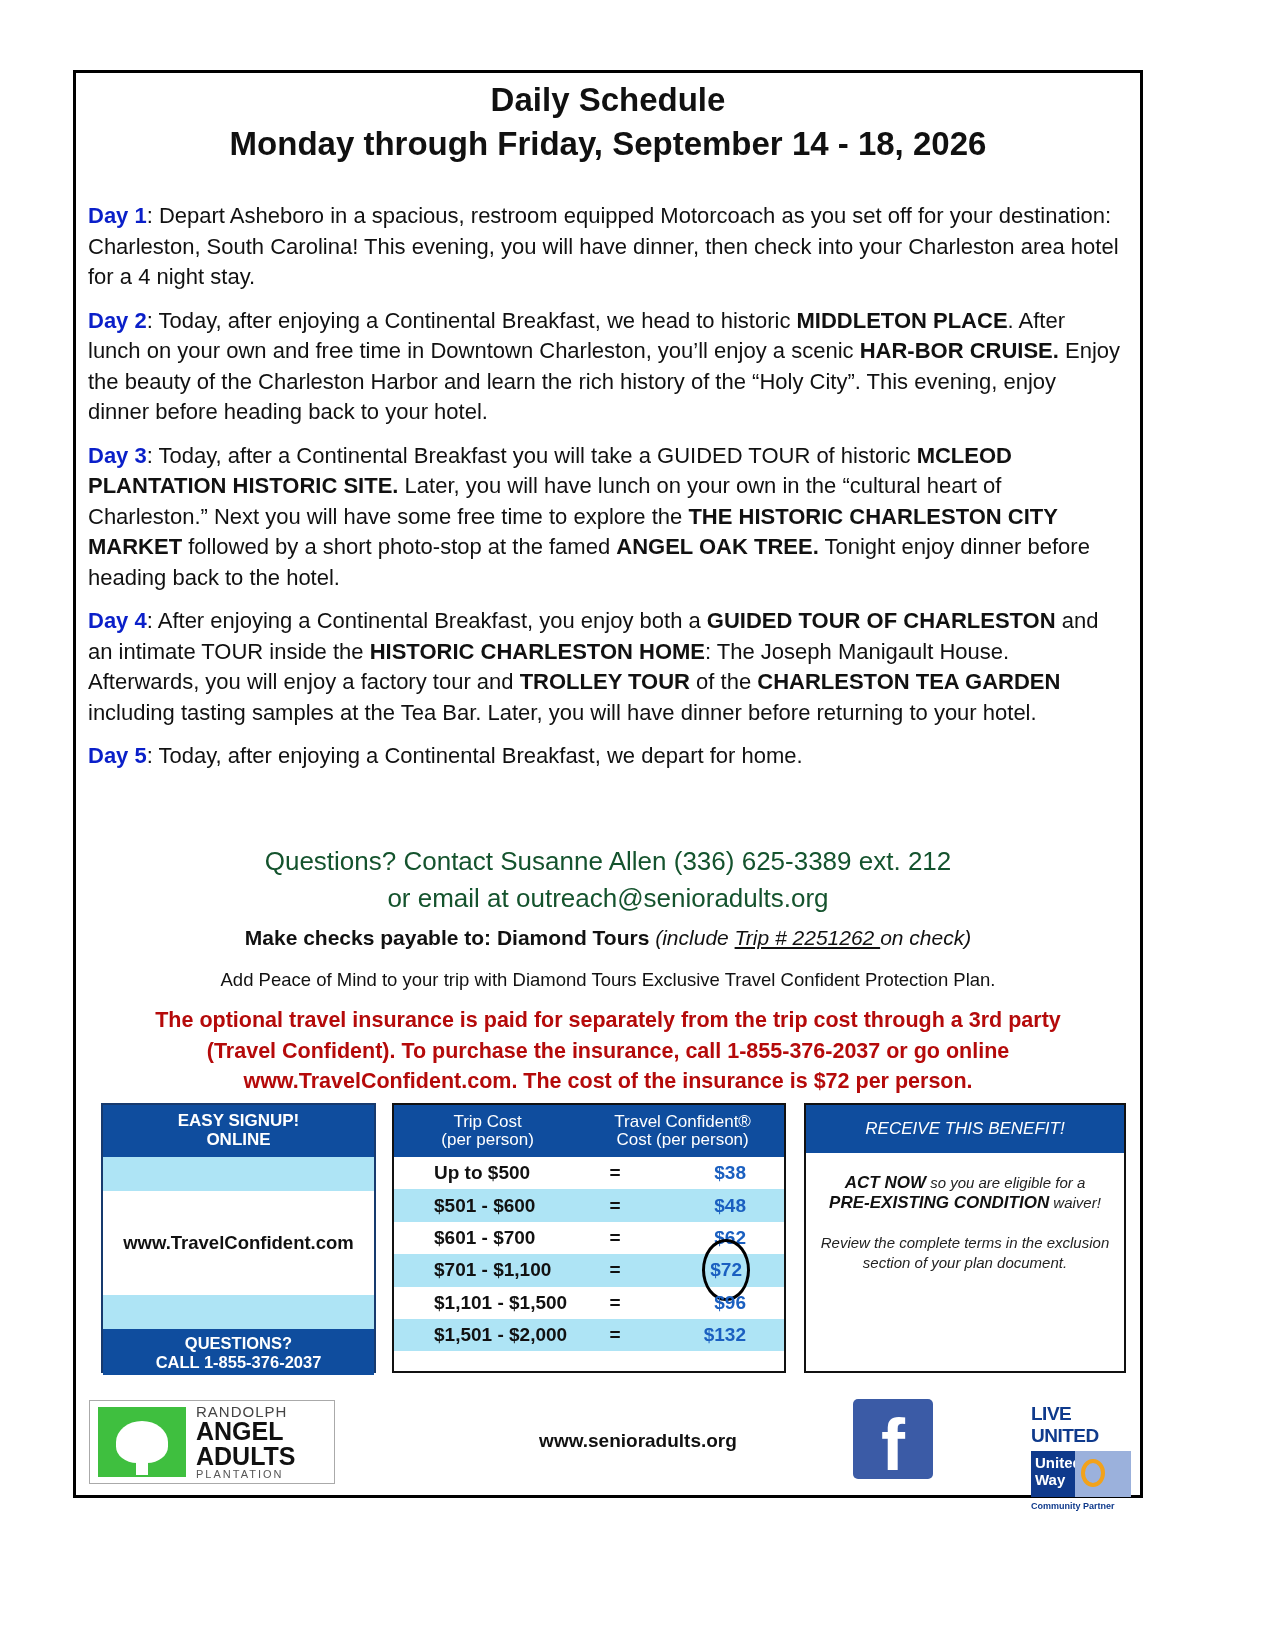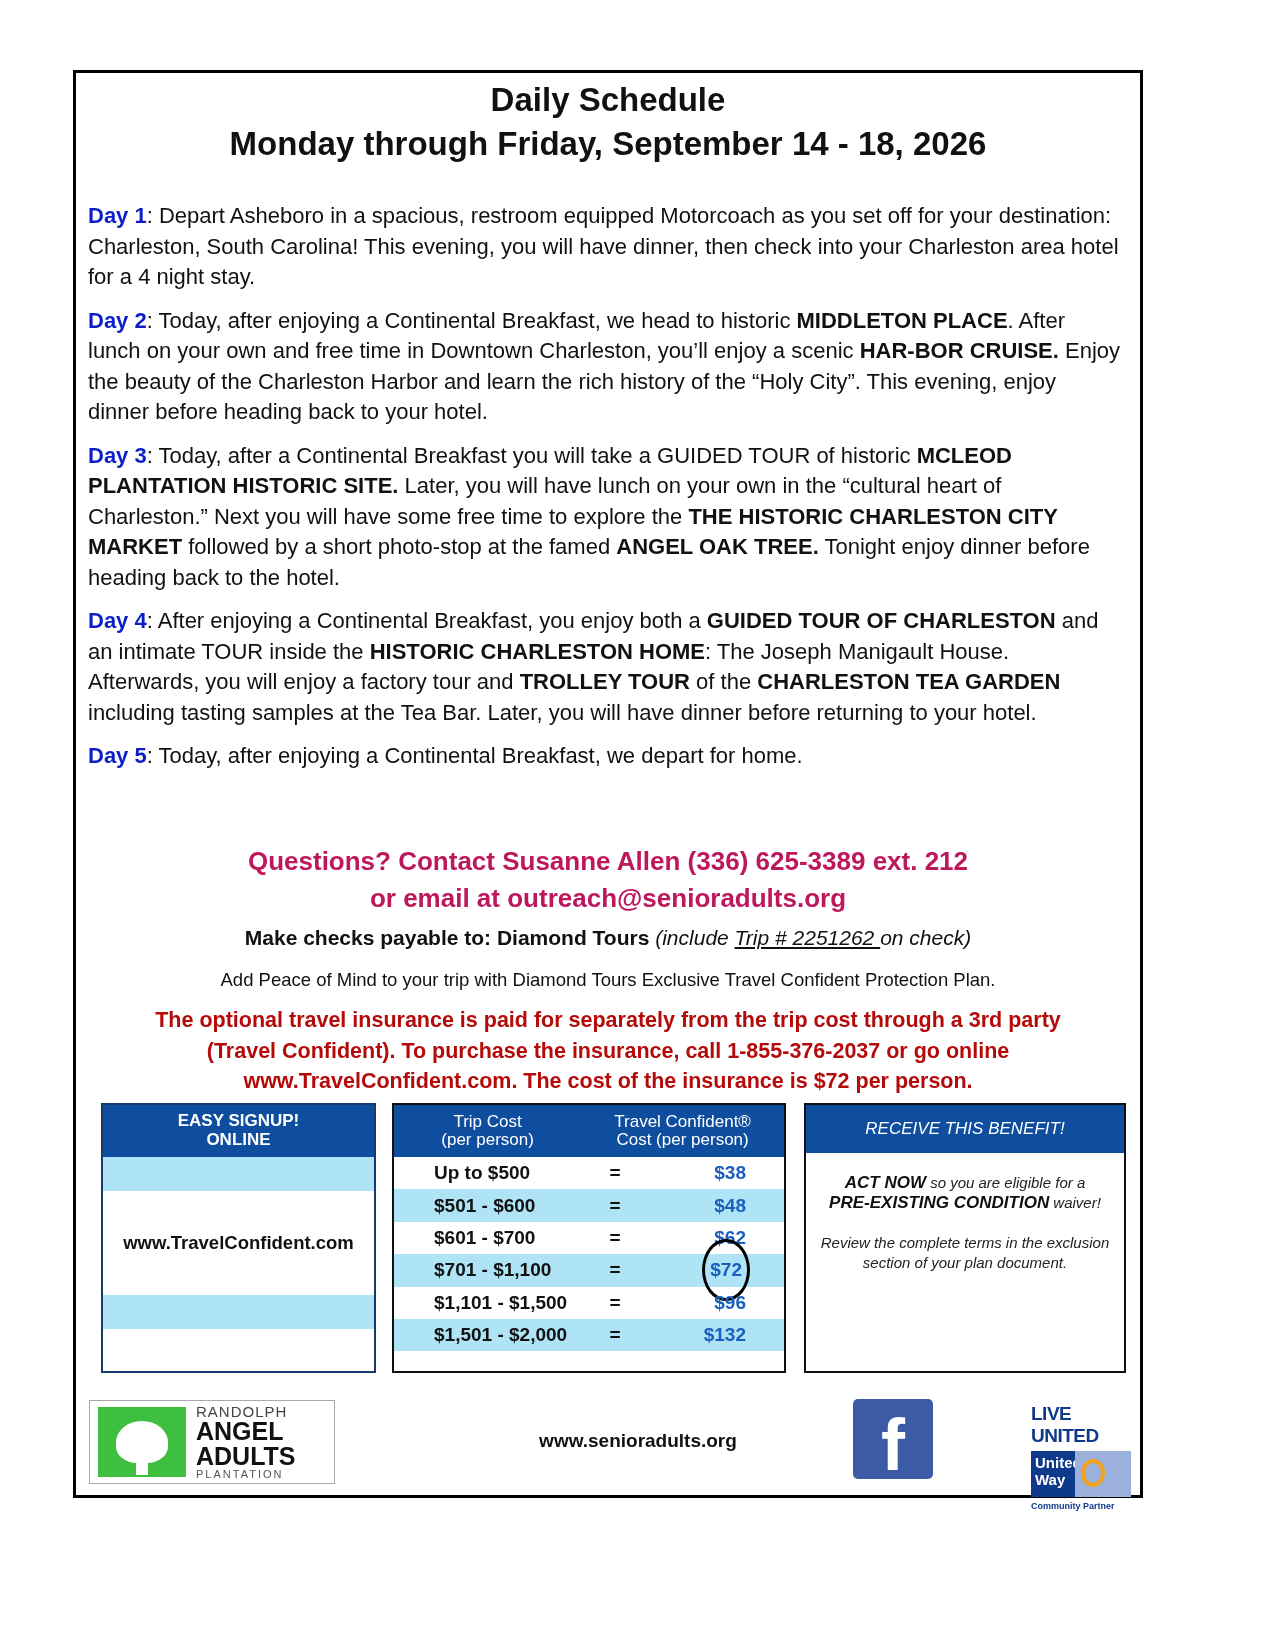--- a/index.html
+++ b/index.html
@@ -14,21 +14,21 @@
     font-family: "Liberation Sans", sans-serif; font-weight: bold; color: #111;
   }
   .title-1 { top: 8px; font-size: 33px; }
   .title-2 { top: 52px; font-size: 33px; }
   .days { position: absolute; left: 12px; right: 18px; top: 128px; font-family: "Liberation Sans", sans-serif; font-size: 22px; line-height: 30.5px; color: #111; }
   .day { margin-bottom: 13px; }
   .day-label { color: #0a1fc9; font-weight: bold; }
   .day b { font-weight: bold; }
   .contact {
     position: absolute; left: 0; right: 0; top: 770px; text-align: center;
-    color: #be185d; font-weight: bold; font-size: 26px; line-height: 37px;
+    color: #14532d; font-weight: normal; font-size: 26px; line-height: 37px;
   }
   .checks { position: absolute; left: 0; right: 0; top: 853px; text-align: center; font-size: 21px; }
   .checks .strong { font-weight: bold; }
   .checks .ital { font-style: italic; }
   .checks .u { text-decoration: underline; }
   .peace { position: absolute; left: 0; right: 0; top: 896px; text-align: center; font-size: 18.5px; }
   .insurance {
     position: absolute; left: 0; right: 0; top: 932px; text-align: center;
     color: #b50a0a; font-weight: bold; font-size: 21.5px; line-height: 30.5px;
   }
@@ -108,20 +108,24 @@
   </div>
 
   <div class="box signup">
     <div class="hdr">
       <div>EASY SIGNUP!</div>
       <div>ONLINE</div>
     </div>
     <div class="band"></div>
     <div class="url">www.TravelConfident.com</div>
     <div class="band"></div>
+    <div class="foot">
+      <div>QUESTIONS?</div>
+      <div>CALL 1-855-376-2037</div>
+    </div>
   </div>
 
   <div class="box rates">
     <div class="hdr">
       <div class="c1">
         <div>Trip Cost</div>
         <div>(per person)</div>
       </div>
       <div class="c2">
         <div>Travel Confident®</div>

